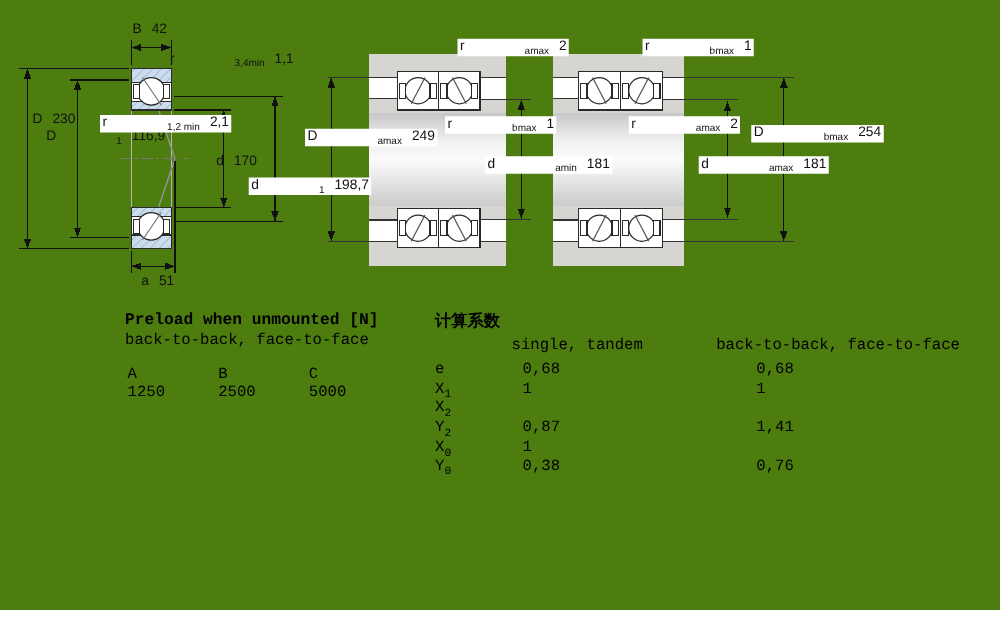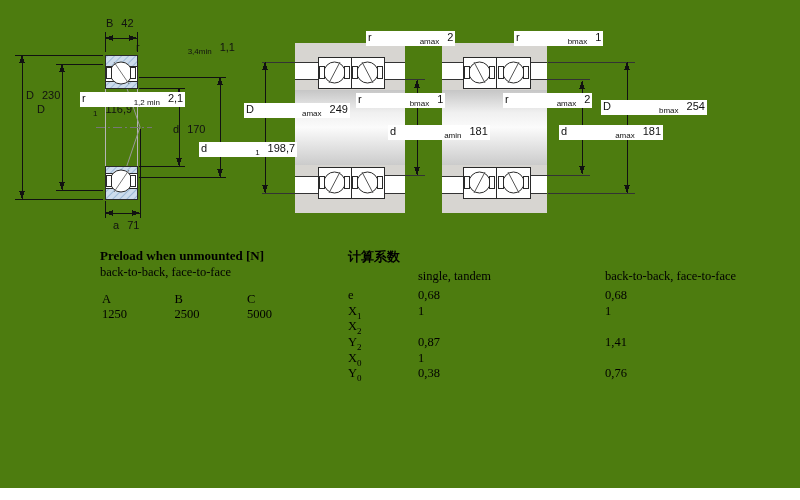--- a/index.html
+++ b/index.html
@@ -3,21 +3,21 @@
 <meta charset="utf-8">
 <style>
   html,body{margin:0;padding:0;background:#fff;}
   #canvas{position:relative;width:800px;height:488px;background:#4d7c0f;overflow:hidden;
           font-family:"Liberation Sans",sans-serif;}
   svg{position:absolute;left:0;top:0;}
   .dim{position:absolute;font:11px "Liberation Sans",sans-serif;color:#111;white-space:nowrap;line-height:13px;}
   .dim sub{font-size:8px;line-height:8px;margin-left:48px;}
   .dim .val{margin-left:8px;}
   .wbg{background:#fff;padding:0 2px;}
-  .ser{font-family:Liberation Serif, serif;font-size:12.5px;color:#000;}
+  .ser{font-family:Liberation Mono, monospace;font-size:12.5px;color:#000;}
   .bold{font-weight:bold;font-size:13px;}
   .abs{position:absolute;white-space:nowrap;}
   .pcol{display:inline-block;width:72.5px;}
   .frow{display:flex;height:15.7px;}
   .fl{width:70px;}
   .f1{width:187px;}
   .f2{flex:1;}
   .ser sub{font-size:9px;}
 </style>
 </head>
@@ -200,21 +200,21 @@
   </g>
 </svg>
 
 <div class="dim" style="left:106px;top:17px"><span>B</span><span class="val">42</span></div>
 <div class="dim" style="left:136px;top:41px"><span>r</span><sub>3,4min</sub><span class="val">1,1</span></div>
 <div class="dim" style="left:26px;top:89px"><span>D</span><span class="val">230</span></div>
 <div class="dim" style="left:37px;top:103px"><span>D</span><sub>1</sub><span class="val">116,9</span></div>
 <div class="dim wbg" style="left:80px;top:92px"><span>r</span><sub>1,2 min</sub><span class="val">2,1</span></div>
 <div class="dim" style="left:173px;top:123px"><span>d</span><span class="val">170</span></div>
 <div class="dim wbg" style="left:199px;top:142px"><span>d</span><sub>1</sub><span class="val">198,7</span></div>
-<div class="dim" style="left:113px;top:219px"><span>a</span><span class="val">71</span></div>
+<div class="dim" style="left:113px;top:219px"><span>a</span><span class="val">51</span></div>
 
 <div class="dim wbg" style="left:366px;top:31px"><span>r</span><sub>amax</sub><span class="val">2</span></div>
 <div class="dim wbg" style="left:244px;top:103px"><span>D</span><sub>amax</sub><span class="val">249</span></div>
 <div class="dim wbg" style="left:356px;top:93px"><span>r</span><sub>bmax</sub><span class="val">1</span></div>
 <div class="dim wbg" style="left:388px;top:125px"><span>d</span><sub>amin</sub><span class="val">181</span></div>
 
 <div class="dim wbg" style="left:514px;top:31px"><span>r</span><sub>bmax</sub><span class="val">1</span></div>
 <div class="dim wbg" style="left:503px;top:93px"><span>r</span><sub>amax</sub><span class="val">2</span></div>
 <div class="dim wbg" style="left:601px;top:100px"><span>D</span><sub>bmax</sub><span class="val">254</span></div>
 <div class="dim wbg" style="left:559px;top:125px"><span>d</span><sub>amax</sub><span class="val">181</span></div>

